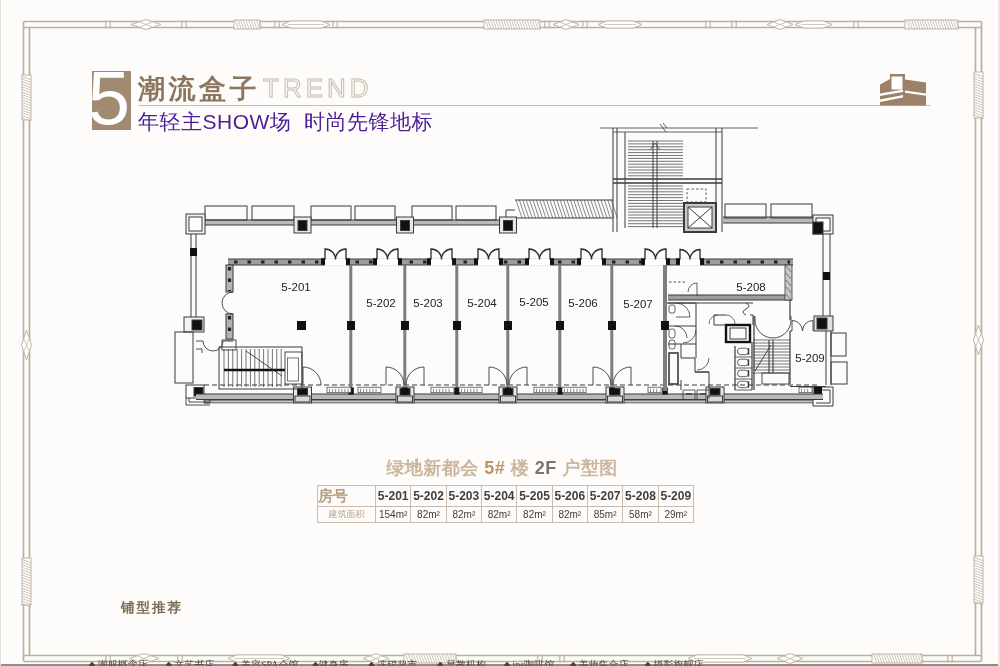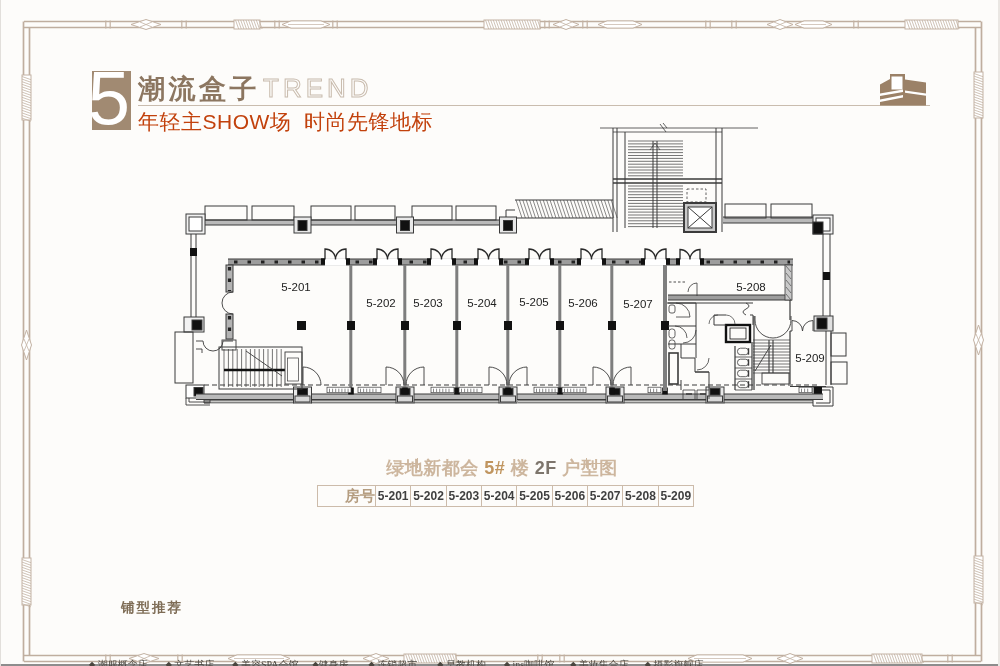--- a/index.html
+++ b/index.html
@@ -86,21 +86,21 @@
 
 <div class="abs" style="left:92px;top:71px;width:39px;height:59px;background:#a18a72;"></div>
 <div class="abs" style="left:85px;top:60px;width:48px;height:76px;color:#ffffff;font-weight:normal;font-size:76px;line-height:76px;text-align:center;font-family:'Liberation Sans',sans-serif;">5</div>
 
 <div class="abs" style="left:138px;top:71px;font-size:27px;font-weight:bold;color:#8c7660;letter-spacing:3.5px;">潮流盒子</div>
 
 <div class="abs" style="left:263px;top:73px;font-size:26px;font-weight:normal;color:transparent;-webkit-text-stroke:1px #c9bcae;letter-spacing:4px;">TREND</div>
 
 <div class="abs" style="left:138px;top:105px;width:792px;height:1px;background:#c9bcae;"></div>
 
-<div class="abs" style="left:138px;top:108px;font-size:21px;color:#c2410c;letter-spacing:0.5px;">年轻主SHOW场&nbsp;&nbsp;时尚先锋地标</div>
+<div class="abs" style="left:138px;top:108px;font-size:21px;color:#4c1d95;letter-spacing:0.5px;">年轻主SHOW场&nbsp;&nbsp;时尚先锋地标</div>
 
 <svg class="abs" style="left:876px;top:72px" width="54" height="36" viewBox="876 72 54 36">
   <g fill="#9b8167" stroke="none">
     <polygon points="880,84.5 890,79 890,74 905,74 905,79.5 926,82.5 926,105.5 880,105.5"></polygon>
   </g>
   <g fill="#ffffff" stroke="none">
     <rect x="891.5" y="76.5" width="11" height="13"></rect>
     <polygon points="880,93.5 903,89.5 903,92 880,96"></polygon>
     <polygon points="880,99.5 903,95 903,97.5 880,102"></polygon>
     <polygon points="905,90.5 926,93.5 926,95.8 905,92.8"></polygon>
@@ -501,31 +501,43 @@
 <div class="abs" style="left:417px;top:458px;width:1px;height:10px;background:#cdb69e;"></div>
 
 <div class="abs" style="left:502px;top:456px;transform:translateX(-50%);white-space:nowrap;font-size:18px;color:#cdb69e;font-weight:bold;letter-spacing:0.5px;">绿地新都会 <span style="color:#c0955f;">5#</span> 楼 <span style="color:#7d756c;">2F</span> 户型图</div>
 
 <div class="abs" style="left:586px;top:458px;width:1px;height:10px;background:#cdb69e;"></div>
 <div class="abs" style="left:587px;top:463px;width:19px;height:1px;background:#cdb69e;"></div>
 
 <table class="abs" style="left:317px;top:485px;border-collapse:collapse;table-layout:fixed;width:377px;" cellspacing="0">
   <tbody>
       <tr style="height:21px;">
-    <td style="border:1px solid #ccbbaa;width:57px;text-align:right;color:#b59d80;font-weight:bold;font-size:15px;">房号</td>
+    <td style="border:1px solid #ccbbaa;width:57px;text-align:left;color:#b59d80;font-weight:bold;font-size:15px;">房号</td>
     <td class="n">5-201</td>
         <td class="n">5-202</td>
         <td class="n">5-203</td>
         <td class="n">5-204</td>
         <td class="n">5-205</td>
         <td class="n">5-206</td>
         <td class="n">5-207</td>
         <td class="n">5-208</td>
         <td class="n">5-209</td>
   </tr>
+  <tr style="height:16px;">
+    <td style="border:1px solid #ccbbaa;text-align:center;color:#b59d80;font-size:9px;">建筑面积</td>
+    <td class="a">154m²</td>
+        <td class="a">82m²</td>
+        <td class="a">82m²</td>
+        <td class="a">82m²</td>
+        <td class="a">82m²</td>
+        <td class="a">82m²</td>
+        <td class="a">85m²</td>
+        <td class="a">58m²</td>
+        <td class="a">29m²</td>
+  </tr>
 </tbody>
   </table>
 <style>
 table td{padding:0;}
 td.n{border:1px solid #ccbbaa;text-align:center;color:#3f3f3f;font-weight:bold;font-size:12px;}
 td.a{border:1px solid #ccbbaa;text-align:center;color:#3f3f3f;font-size:10px;}
 </style>
 
 <div class="abs" style="left:88px;top:599px;font-size:13.5px;font-weight:bold;color:#7e6c55;letter-spacing:2px;margin-left:33px;">铺型推荐</div>
 

